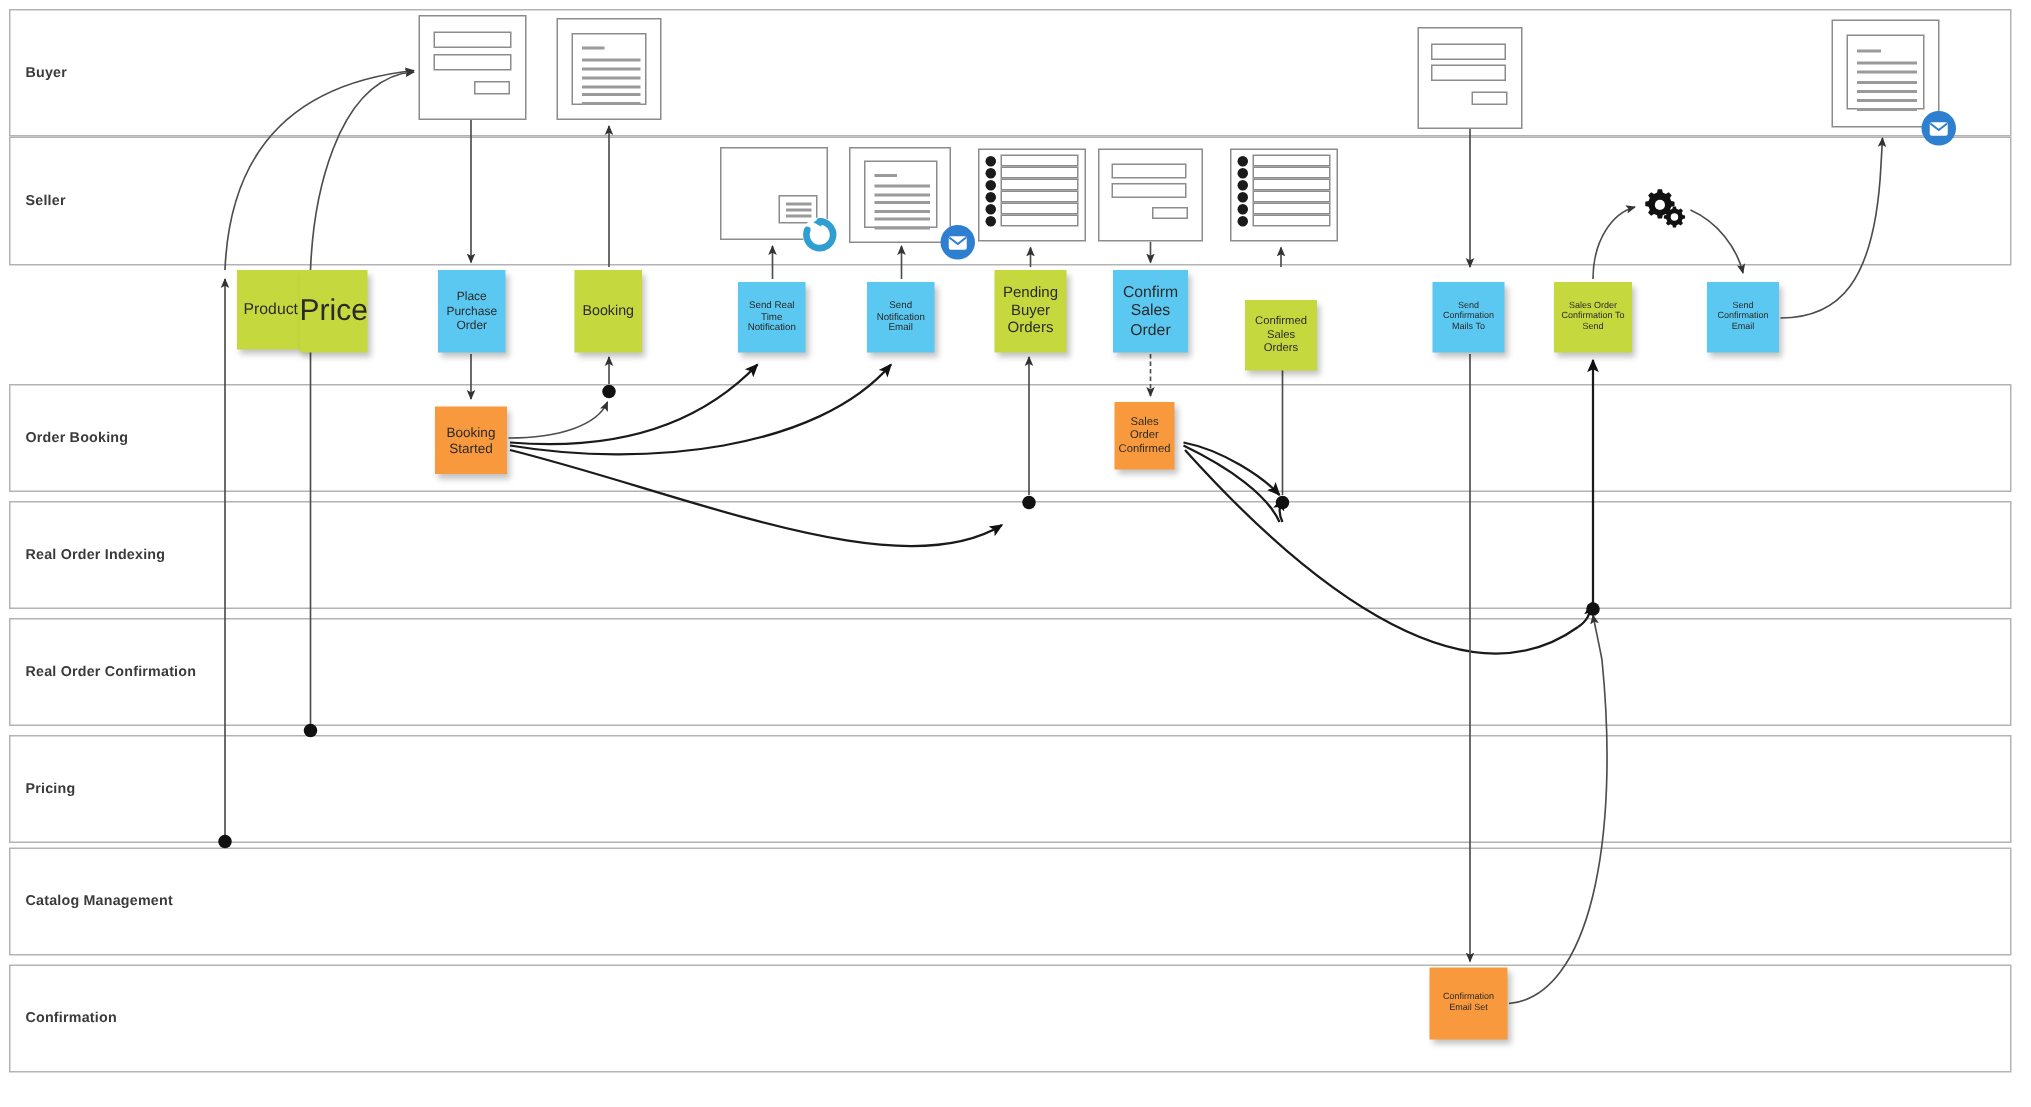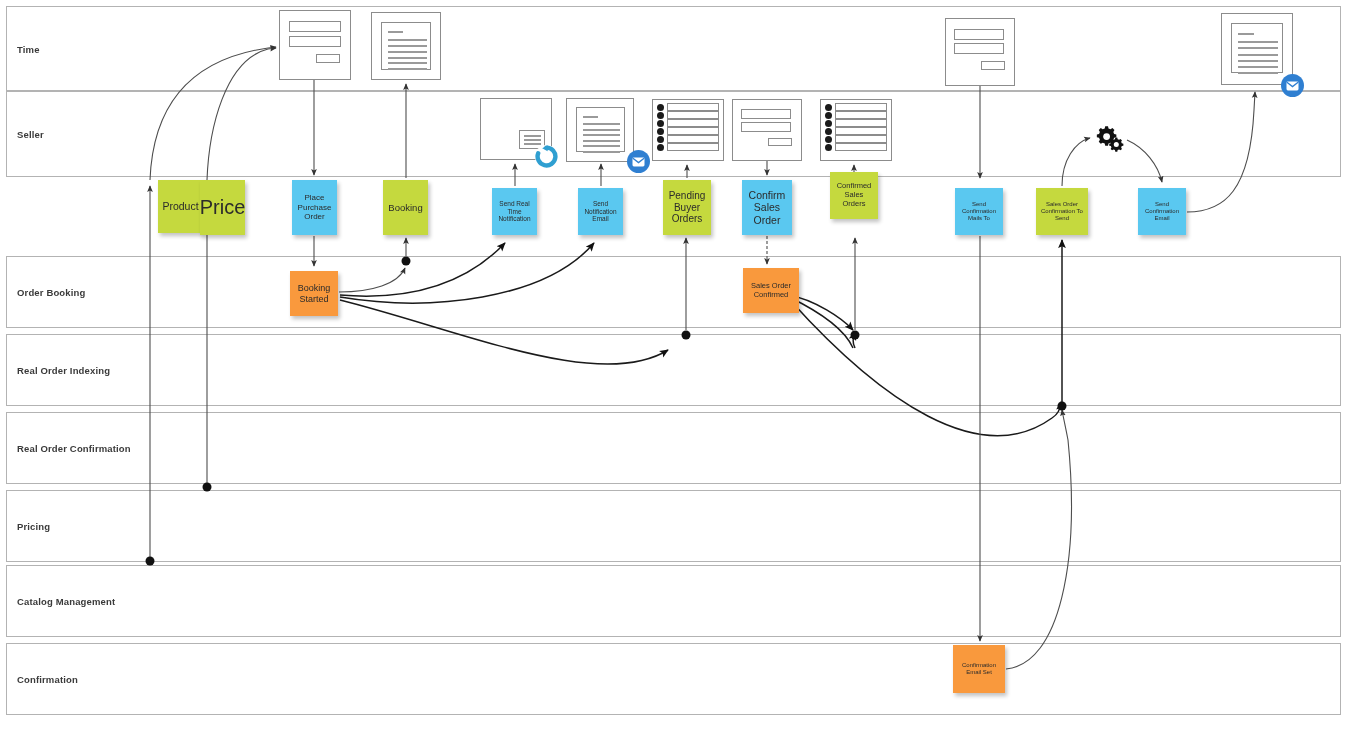--- a/index.html
+++ b/index.html
@@ -118,21 +118,21 @@
     position:absolute;
   }
 </style>
 </head>
 <body>
 
 <div id="board">
 
   <div id="lanes">
       <div class="lane" style="top: 6px; height: 85px;">
-        <span class="lane-label">Time</span>
+        <span class="lane-label">Buyer</span>
       </div>
       <div class="lane" style="top: 91px; height: 86px;">
         <span class="lane-label">Seller</span>
       </div>
       <div class="lane" style="top: 256px; height: 72px;">
         <span class="lane-label">Order Booking</span>
       </div>
       <div class="lane" style="top: 334px; height: 72px;">
         <span class="lane-label">Real Order Indexing</span>
       </div>
@@ -333,36 +333,36 @@
       </div>
       <div class="sticky blue" style="left: 578px; top: 188px; width: 45px; height: 47px; font-size: 6.5px;">
         <span>Send Notification Email</span>
       </div>
       <div class="sticky green" style="left: 663px; top: 180px; width: 48px; height: 55px; font-size: 10px;">
         <span>Pending Buyer Orders</span>
       </div>
       <div class="sticky blue" style="left: 742px; top: 180px; width: 50px; height: 55px; font-size: 10.5px;">
         <span>Confirm Sales Order</span>
       </div>
-      <div class="sticky green" style="left: 830px; top: 172px; width: 48px; height: 47px; font-size: 7.5px;">
+      <div class="sticky green" style="left: 830px; top: 200px; width: 48px; height: 47px; font-size: 7.5px;">
         <span>Confirmed Sales Orders</span>
       </div>
       <div class="sticky blue" style="left: 955px; top: 188px; width: 48px; height: 47px; font-size: 6px;">
         <span>Send Confirmation Mails To</span>
       </div>
       <div class="sticky green" style="left: 1036px; top: 188px; width: 52px; height: 47px; font-size: 6px;">
         <span>Sales Order Confirmation To Send</span>
       </div>
       <div class="sticky blue" style="left: 1138px; top: 188px; width: 48px; height: 47px; font-size: 6px;">
         <span>Send Confirmation Email</span>
       </div>
       <div class="sticky orange" style="left: 290px; top: 271px; width: 48px; height: 45px; font-size: 9px;">
         <span>Booking Started</span>
       </div>
-      <div class="sticky orange" style="left: 743px; top: 268px; width: 56px; height: 45px; font-size: 7.5px; text-align: center;">
+      <div class="sticky orange" style="left: 743px; top: 268px; width: 40px; height: 45px; font-size: 7.5px; text-align: center;">
         <span>Sales Order Confirmed</span>
       </div>
       <div class="sticky orange" style="left: 953px; top: 645px; width: 52px; height: 48px; font-size: 6px;">
         <span>Confirmation Email Set</span>
       </div>
     </div>
 
   <div id="badges">
       <div class="badge sync" style="left: 535px; top: 145px; width: 23px; height: 23px;">
         <svg width="23" height="23" viewBox="0 0 23 23" aria-hidden="true">

